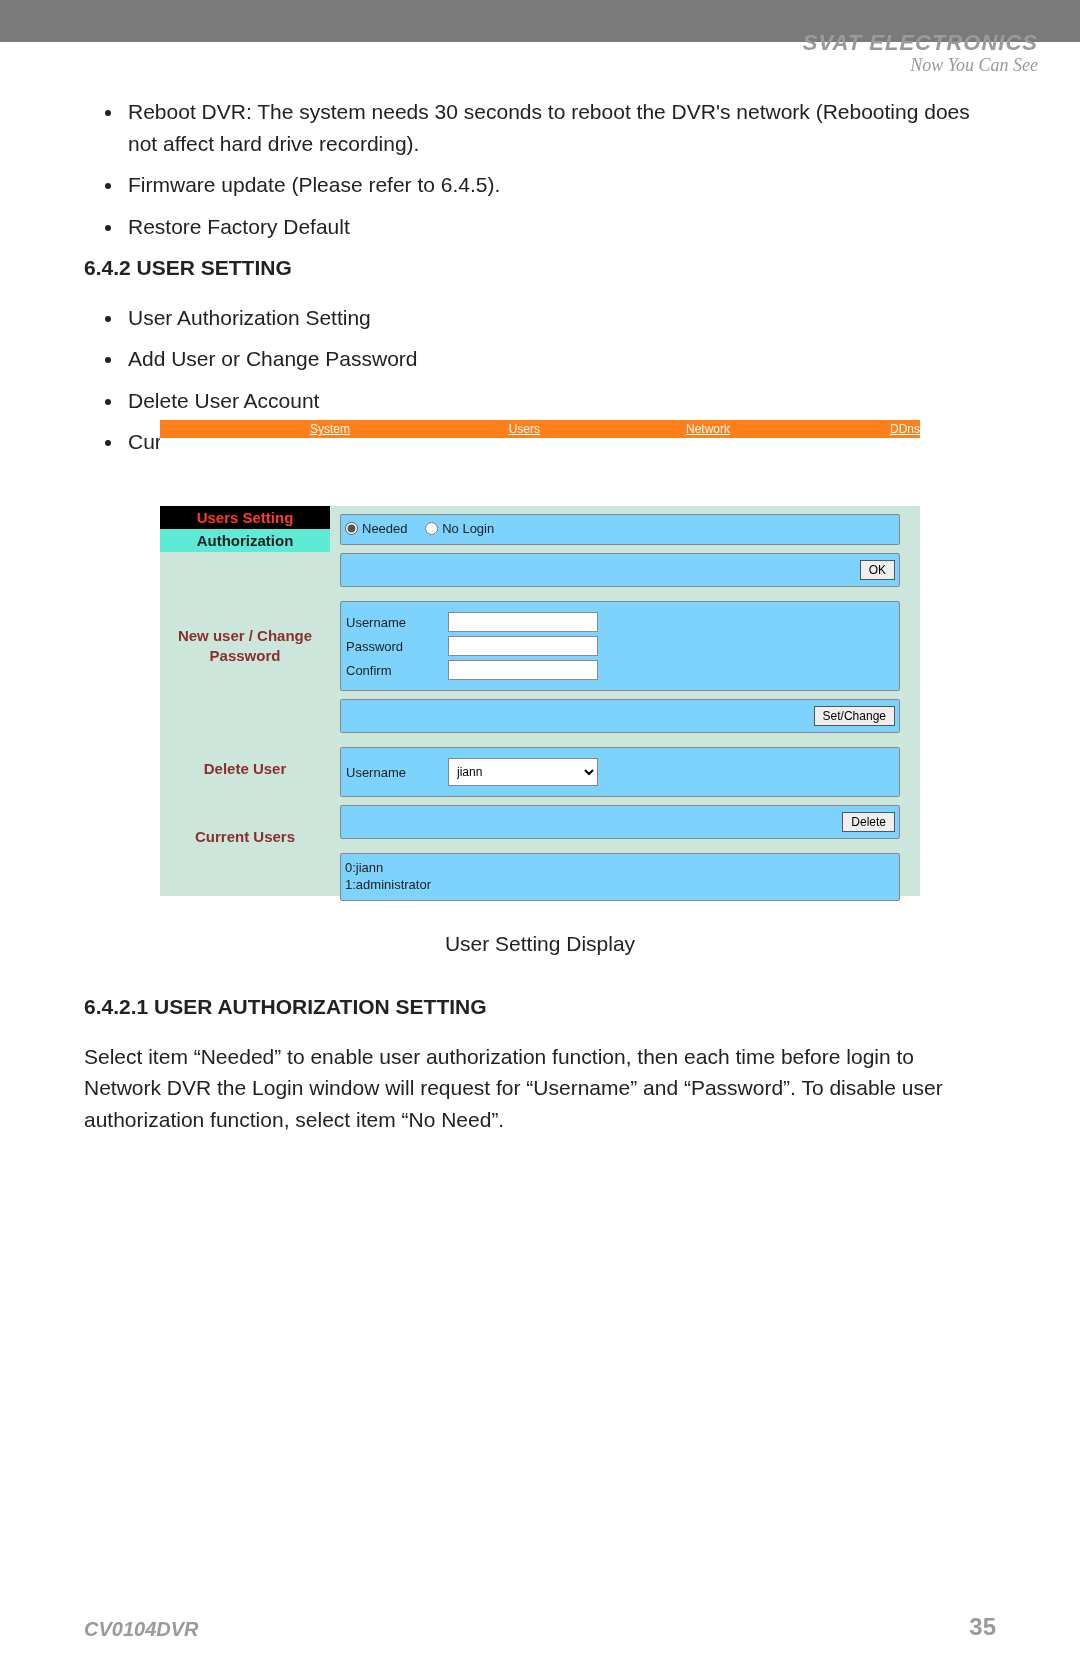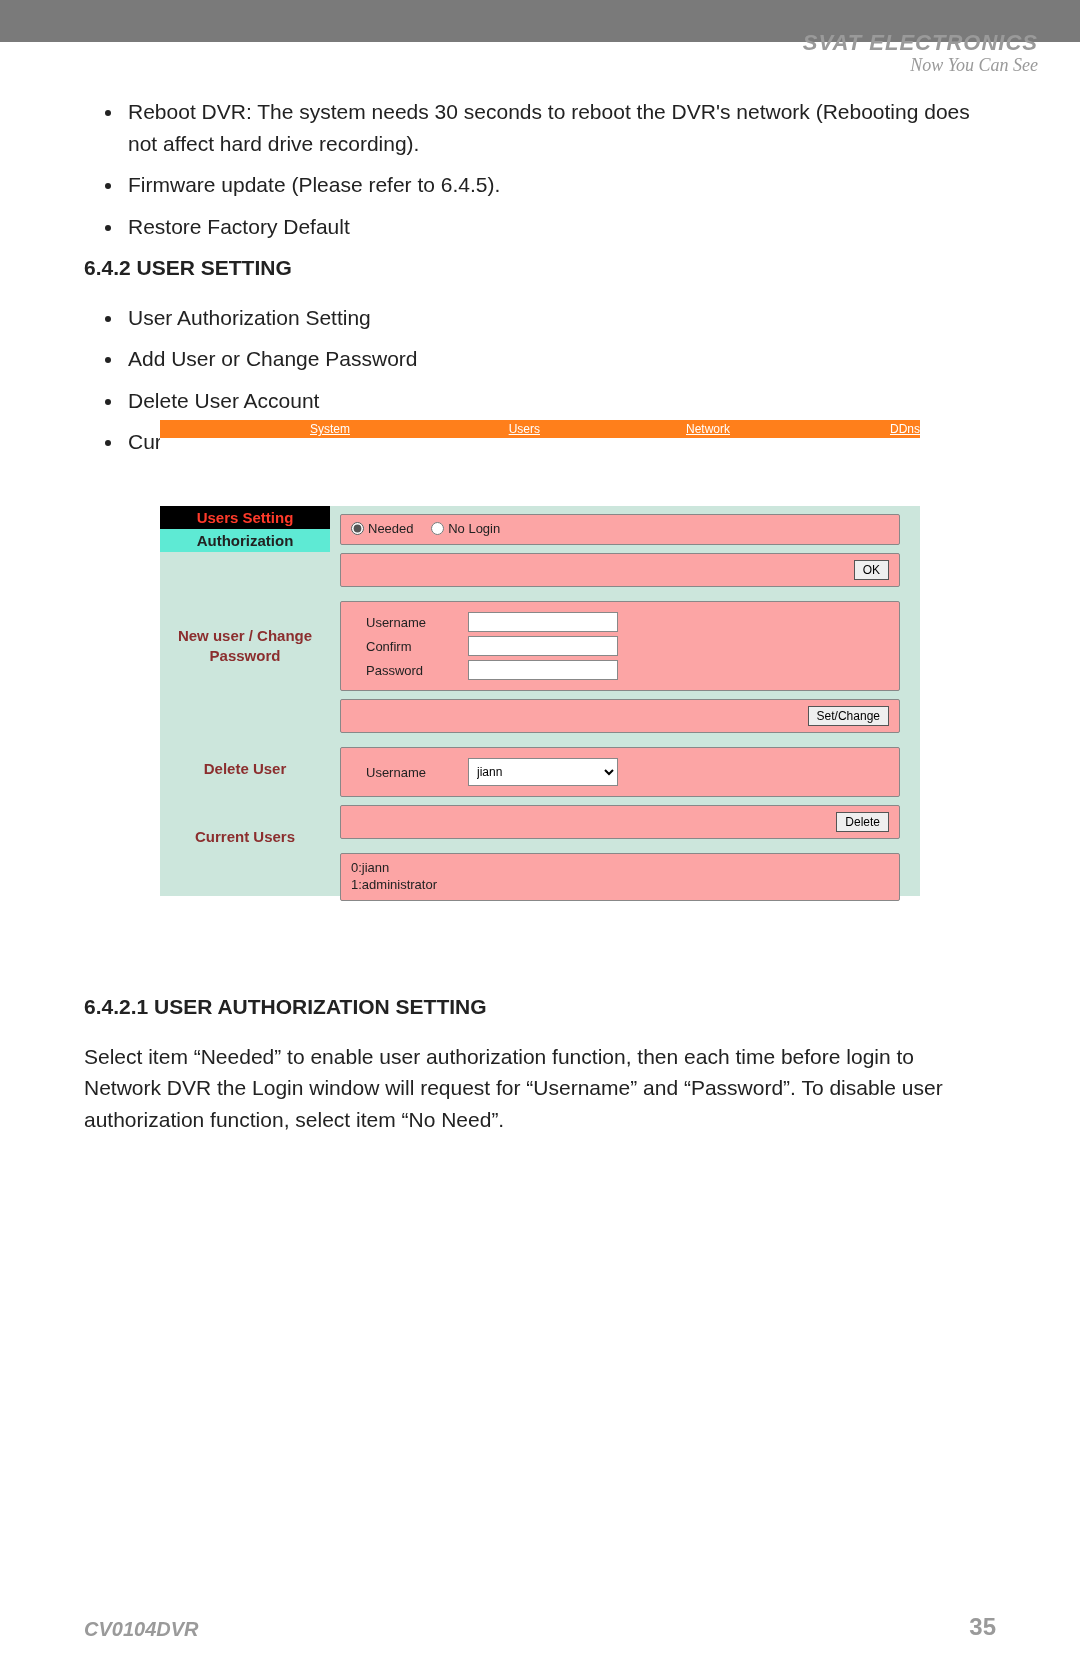--- a/index.html
+++ b/index.html
@@ -22,22 +22,22 @@
   .ui-tabbar { width: 760px; height: 18px; background: #ff7f1b; display: flex; font-size: 12px; color: #fff; }
   .ui-tab { flex: 1; text-align: right; text-decoration: underline; line-height: 18px; cursor: pointer; margin-left: 18px; }
 
   .ui-main { position: absolute; left: 0; top: 86px; width: 760px; height: 390px; background: #cce6dc; display: flex; }
   .ui-side { width: 170px; font-size: 15px; text-align: center; }
   .ui-side-header { background: #000; color: #ff3a2a; font-weight: bold; padding: 3px 0; }
   .ui-side-sub { background: #5eead4; font-weight: bold; padding: 3px 12px; }
   .ui-side-label { color: #8b2e2e; font-weight: bold; padding: 4px 6px; line-height: 1.3; }
   .ui-content { flex: 1; padding: 8px 20px 8px 10px; font-size: 13px; }
 
-  .panel { border: 1px solid #888; background: #fca5a5; padding: 6px 10px; margin-bottom: 8px; position: relative; border-radius: 2px; }
-  .panel-row { display: flex; align-items: center; gap: 12px; margin: 4px 15px; }
+  .panel { border: 1px solid #888; background: #7dd3fc; padding: 6px 4px; margin-bottom: 8px; position: relative; border-radius: 2px; }
+  .panel-row { display: flex; align-items: center; gap: 12px; margin: 4px 1px; }
   .panel-label { width: 90px; }
   .panel .txt { width: 150px; height: 20px; border: 1px solid #888; background: #fff; font-size: 12px; padding: 0 4px; }
   .panel select.txt { height: 28px; }
   .panel .btn { border: 1px solid #555; background: #efefef; font-size: 12px; padding: 0 8px; height: 20px; cursor: pointer; }
   .panel .right { display: flex; justify-content: flex-end; }
   .panel .radio-lbl { display: inline-flex; align-items: center; gap: 4px; margin-right: 14px; }
   .panel .radio-lbl input { accent-color: #555; }
 
   .caption { position: absolute; left: 160px; top: 932px; width: 760px; text-align: center; font-size: 21px; }
 
@@ -108,25 +108,25 @@
         </div>
 
         <div style="height:6px;"></div>
 
         <div class="panel">
           <div class="panel-row">
             <span class="panel-label">Username</span>
             <input class="txt" type="text" style="">
           </div>
           <div class="panel-row">
-            <span class="panel-label">Confirm</span>
+            <span class="panel-label">Password</span>
             <input class="txt" type="password" style="">
           </div>
           <div class="panel-row">
-            <span class="panel-label">Password</span>
+            <span class="panel-label">Confirm</span>
             <input class="txt" type="password" style="">
           </div>
         </div>
         <div class="panel">
           <div class="right">
             <button class="btn">Set/Change</button>
           </div>
         </div>
 
         <div style="height:6px;"></div>
@@ -148,20 +148,21 @@
         <div style="height:6px;"></div>
 
         <div class="panel" style="line-height:1.3;">
           <div>0:jiann</div>
           <div>1:administrator</div>
         </div>
       </div>
     </div>
   </div>
 
+  <div class="caption">User Setting Display</div>
 
   <div class="body-text" style="top:990px;">
     <div class="section-heading">6.4.2.1 USER AUTHORIZATION SETTING</div>
     <p style="margin-top:4px;">Select item “Needed” to enable user authorization function, then each time before login to Network DVR the Login window will request for “Username” and “Password”. To disable user authorization function, select item “No Need”.</p>
   </div>
 
   <div class="footer-left">CV0104DVR</div>
   <div class="footer-right">35</div>
 </div>
 

